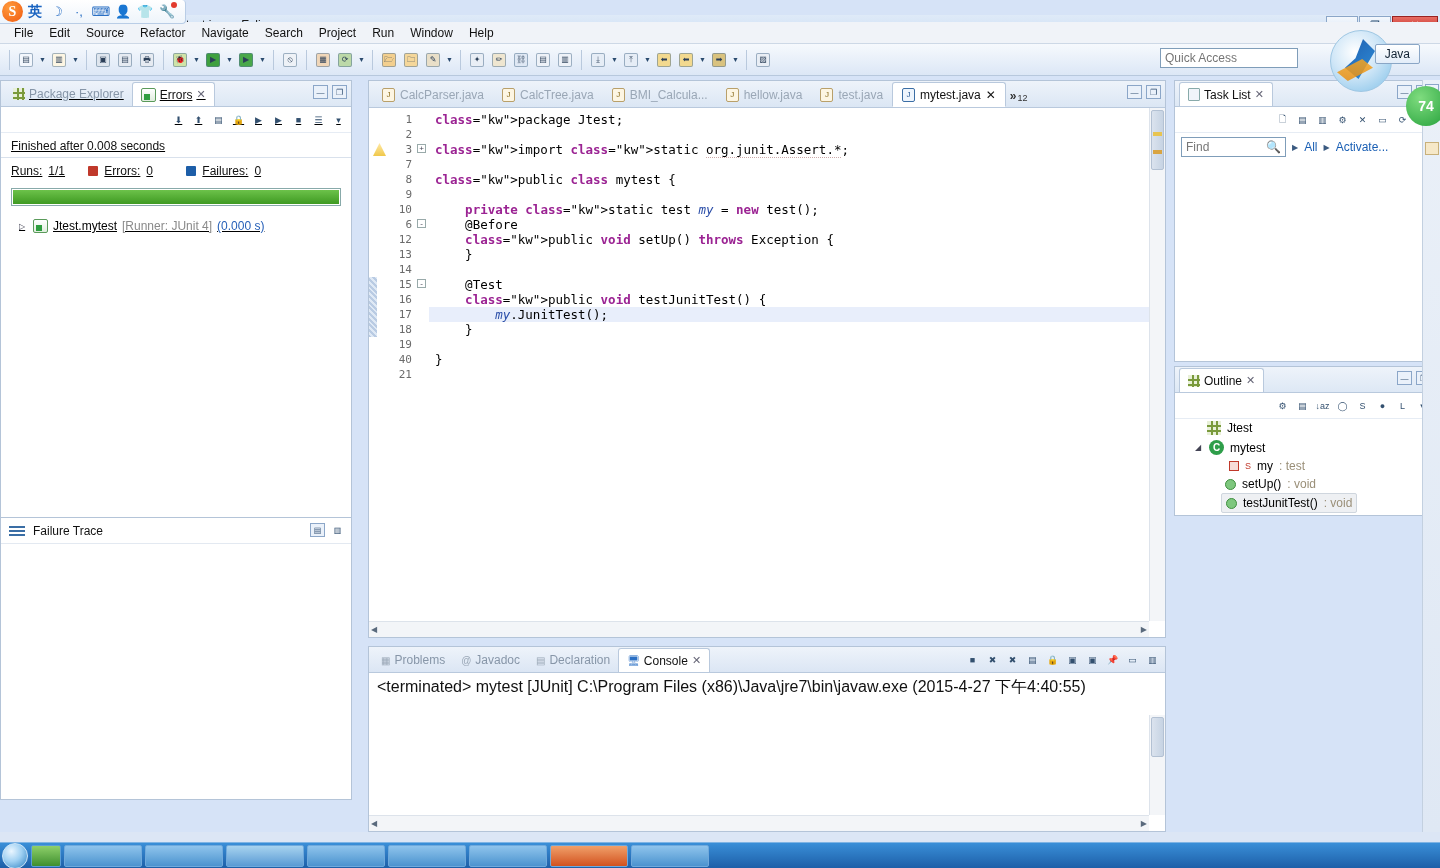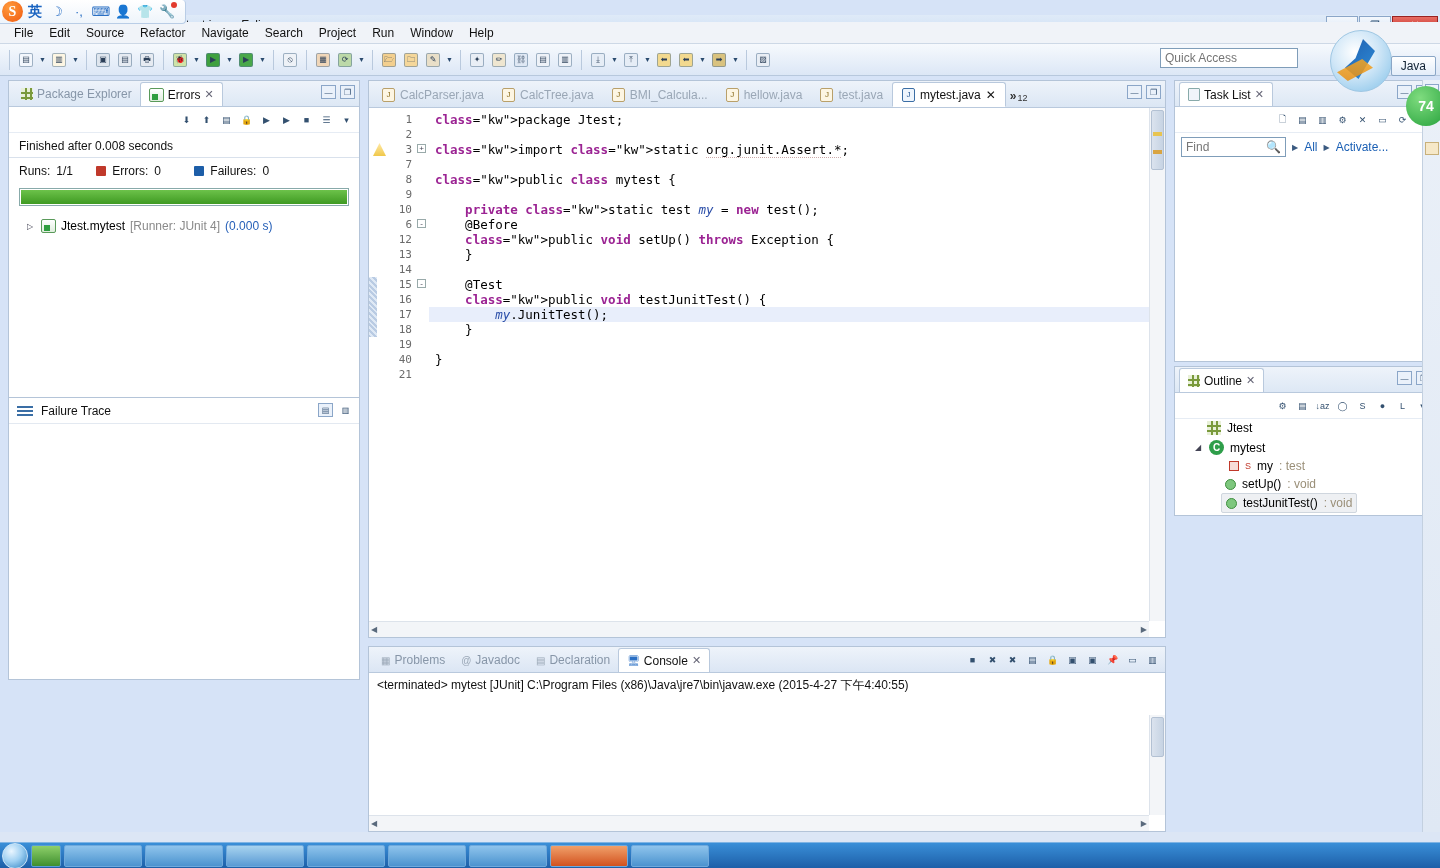--- a/index.html
+++ b/index.html
@@ -90,21 +90,21 @@
   }
   .sq { width:14px;height:14px;border-radius:2px; }
 
   .quick-access {
     position: absolute; right: 142px; top: 48px; width: 138px; height: 20px;
     background:#fff; border:1px solid #7f9db9; font-size:12px;
     padding: 2px 4px; color:#777;
   }
   .perspective-bar {
     position:absolute; right: 0; top: 44px; width: 140px; height: 32px;
-    display:flex; align-items:flex-end; justify-content:flex-end; gap:4px; padding-right:4px;
+    display:flex; align-items:flex-start; justify-content:flex-end; gap:4px; padding-right:20px;
   }
   .persp-java {
     border:1px solid #8aa6c6; border-radius:2px; padding:2px 9px;
     background: linear-gradient(to bottom,#ffffff,#e3edf9); font-size:12px; color:#123;
     z-index: 3;
   }
   .eclipse-logo {
     position:absolute; right: 48px; top: 30px; width: 62px; height: 62px;
     border-radius: 50%;
     background: radial-gradient(circle at 40% 35%, #ffffff 0%, #cfe6f7 45%, #7fc0e8 100%);
@@ -155,21 +155,21 @@
     width:15px;height:14px;border:1px solid #8ba6c8;background:#eaf1fa;
     display:flex;align-items:center;justify-content:center;font-size:8px;color:#2b4a6d;
   }
   .view-toolbar {
     height: 26px; display:flex; align-items:center; gap:3px;
     background: #fff; padding: 0 4px; justify-content:flex-end;
     border-bottom: 1px solid #e6ecf4;
   }
 
   
-  #junit-view { left: 8px; top: 80px; width: 352px; height: 600px; }
+  #junit-view { left: 0; top: 80px; width: 352px; height: 720px; text-decoration: underline; }
   .junit-body { padding: 0; font-size: 12px; }
   .junit-status {
     padding: 6px 8px 4px 10px; font-size: 12px; color:#111;
     border-bottom: 1px solid #d9e1ec;
   }
   .junit-counts {
     display:flex; align-items:center; gap: 6px; padding: 6px 10px; font-size:12px;
   }
   .cnt-lbl { color:#111; }
   .cnt-val { min-width:34px; color:#111; }
@@ -280,21 +280,21 @@
   #console-view { left: 368px; top: 646px; width: 798px; height: 186px; }
   .console-tabs {
     height:26px; background:linear-gradient(to bottom,#eef3fa,#dbe6f4);
     display:flex;align-items:flex-end; border-bottom:1px solid #b9c9dd; padding-left:4px;
   }
   .console-toolbar{
     position:absolute; right:4px; top:4px; display:flex; align-items:center; gap:3px;
   }
   .console-body{ position:absolute; left:0;right:0;top:26px;bottom:0;background:#fff; }
   .console-line1{
-    font-size:12px; color:#111; padding:4px 6px 2px 8px;
+    font-size:16px; color:#111; padding:4px 6px 2px 8px;
   }
   .console-out{
     font-family:"DejaVu Sans Mono", monospace; font-size:12.5px; color:#111;
     padding-left:8px; padding-top:2px;
   }
   .console-vscroll{
     position:absolute; right:0; top:42px; bottom:16px; width:16px;
     background:#f3f5f8; border-left:1px solid #dde3eb;
   }
   .console-hscroll{

